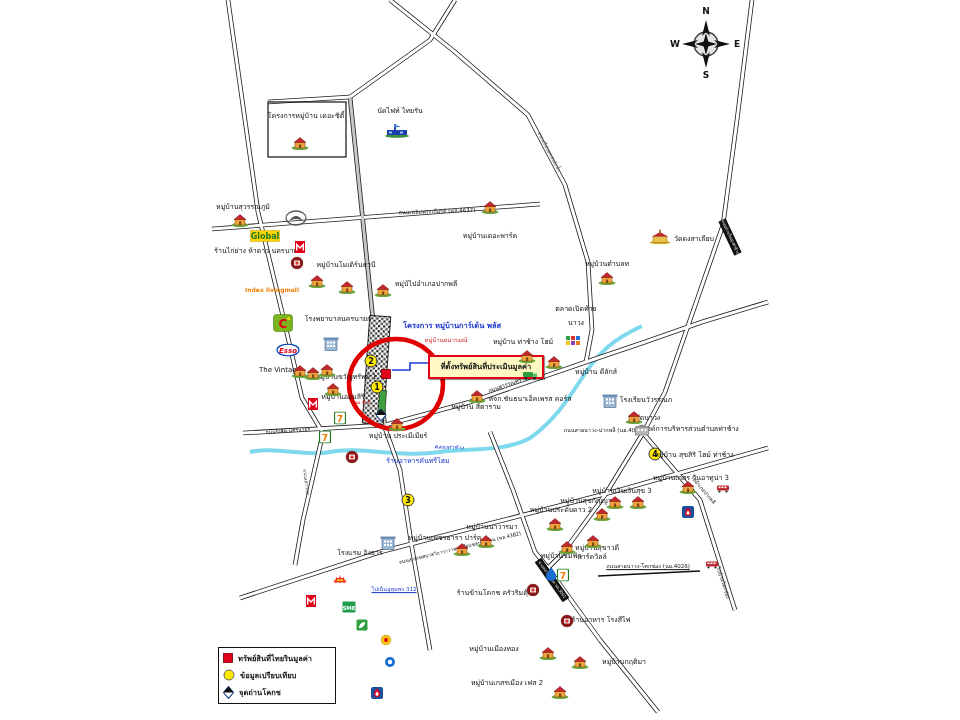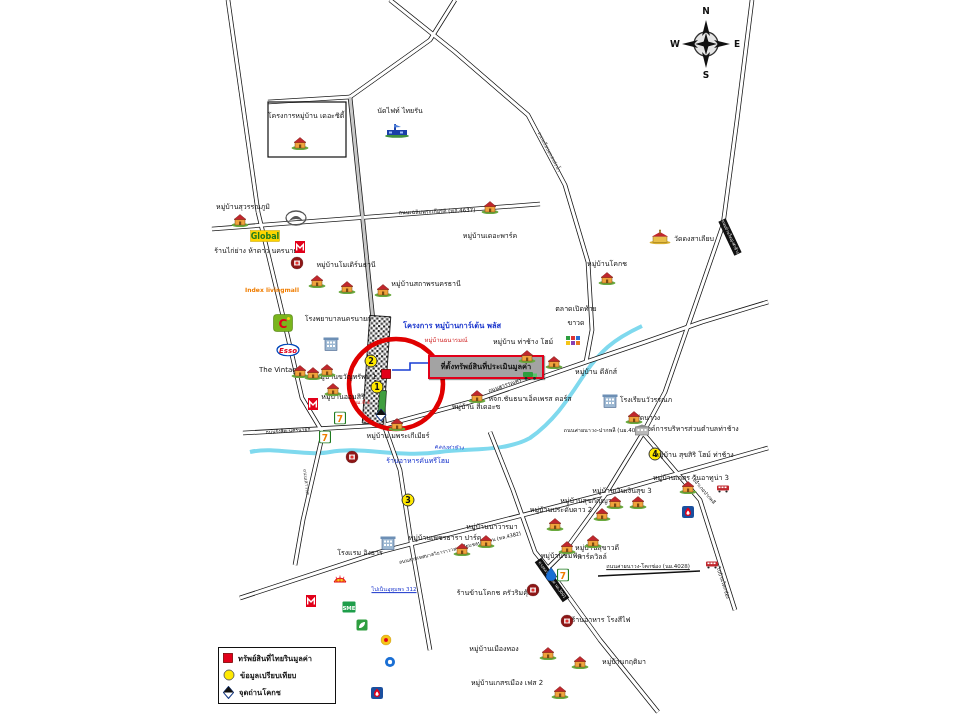--- a/index.html
+++ b/index.html
@@ -15,21 +15,21 @@
   .lbl.gray{color:#444;}
   .lbl.white{color:#fff;}
   .lbl.bold{font-weight:bold;}
   .lbl.underline{text-decoration:underline;}
   .lbl.italic{font-style:italic;}
   .ic{position:absolute;transform:translate(-50%,-50%);line-height:0;}
   .num{position:absolute;transform:translate(-50%,-50%);width:11px;height:11px;
        border-radius:50%;background:#ffe900;border:1px solid #333;
        font-size:8px;font-weight:bold;line-height:11px;text-align:center;color:#111;}
   #propbox{position:absolute;left:428px;top:355px;width:112px;height:20px;
-       background:#a3a3a3;border:2px solid #e2001a;color:#111;font-weight:bold;
+       background:#fef9c3;border:2px solid #e2001a;color:#111;font-weight:bold;
        font-size:7.5px;line-height:20px;text-align:center;white-space:nowrap;
        box-shadow:1px 1px 1px rgba(0,0,0,.4);}
   #legend{position:absolute;left:218px;top:647px;width:118px;height:57px;
        border:1.5px solid #111;background:#fff;display:flex;flex-direction:column;
        justify-content:space-around;padding:2px 4px;box-sizing:border-box;}
   .leg-row{display:flex;align-items:center;gap:5px;}
   .leg-row .lg-label{font-size:7.5px;font-weight:bold;color:#111;white-space:nowrap;}
   #compass{position:absolute;left:672px;top:6px;width:68px;height:72px;}
   #compass .pt{position:absolute;font-size:9px;font-weight:bold;color:#111;
        transform:translate(-50%,-50%);}
@@ -150,35 +150,35 @@
         <polygon points="6,0.5 11.5,7 6,13.5 0.5,7" fill="#fff" stroke="#1a3f8a" stroke-width="1.2"></polygon>
         <polygon points="6,0.5 11.5,7 0.5,7" fill="#111"></polygon>
       </svg></div>
 
   <div class="lbl" style="left:306px;top:117px">โครงการหมู่บ้าน เดอะซิตี้</div>
   <div class="lbl" style="left:400px;top:112px">นัดไฟท์ ไทยรัน</div>
   <div class="lbl" style="left:490px;top:237px">หมู่บ้านเดอะพาร์ค</div>
   <div class="lbl" style="left:243px;top:208px">หมู่บ้านสุวรรณภูมิ</div>
   <div class="lbl" style="left:258px;top:252px">ร้านไก่ย่าง ห้าดาว นครนายก</div>
   <div class="lbl" style="left:346px;top:266px">หมู่บ้านโมเดิร์นธานี</div>
-  <div class="lbl" style="left:426px;top:285px">หมู่บ้านสถาพรนครธานี</div>
+  <div class="lbl" style="left:426px;top:285px">หมู่บ้ไปอำเภอปากพลี</div>
   <div class="lbl" style="left:338px;top:320px">โรงพยาบาลนครนายก</div>
   <div class="lbl" style="left:280px;top:371px">The Vintage</div>
   <div class="lbl" style="left:346px;top:378px">หมู่บ้านขวัญทรัพย์ 1</div>
   <div class="lbl" style="left:343px;top:398px">หมู่บ้านออมสิริ</div>
-  <div class="lbl" style="left:476px;top:408px">หมู่บ้าน สีเดอะซ</div>
-  <div class="lbl" style="left:398px;top:437px">หมู่บ้าน มพระเกีเมียร์</div>
+  <div class="lbl" style="left:476px;top:408px">หมู่บ้าน สีตาราม</div>
+  <div class="lbl" style="left:398px;top:437px">หมู่บ้าน ประเมีเมียร์</div>
   <div class="lbl blue" style="left:418px;top:462px">ร้านอาหารคันทรีโฮม</div>
   <div class="lbl" style="left:576px;top:310px">ตลาดเปิดท้าย</div>
-  <div class="lbl" style="left:576px;top:324px">ขาวด</div>
+  <div class="lbl" style="left:576px;top:324px">นาวง</div>
   <div class="lbl" style="left:523px;top:343px">หมู่บ้าน ท่าช้าง โฮม์</div>
   <div class="lbl" style="left:596px;top:373px">หมู่บ้าน ดีลักส์</div>
   <div class="lbl" style="left:530px;top:400px">หจก.ชันธนาเอ็คเพรส คอร์ส</div>
   <div class="lbl" style="left:694px;top:240px">วัดดงสาเลียบ</div>
-  <div class="lbl" style="left:607px;top:265px">หมู่บ้านโคกช</div>
+  <div class="lbl" style="left:607px;top:265px">หมู่บ้วนตำบลท</div>
   <div class="lbl" style="left:646px;top:401px">โรงเรียนวัวรรณภ</div>
   <div class="lbl" style="left:648px;top:419px">วัดนาวง</div>
   <div class="lbl" style="left:691px;top:430px">องค์การบริหารส่วนตำบลท่าช้าง</div>
   <div class="lbl" style="left:694px;top:456px">หมู่บ้าน สุขสิริ โฮม์ ท่าช้าง</div>
   <div class="lbl" style="left:691px;top:479px">หมู่บ้านเกสร วันอาทูน่า 3</div>
   <div class="lbl" style="left:622px;top:492px">หมู่บ้านเงินเงินสุข 3</div>
   <div class="lbl" style="left:445px;top:539px">หมู่บ้านเพชรธารา ปาร์ค</div>
   <div class="lbl" style="left:492px;top:528px">หมู่บ้านนาวารมา</div>
   <div class="lbl" style="left:561px;top:511px">หมู่บ้านประดับดาว 2</div>
   <div class="lbl" style="left:586px;top:502px">หมู่บ้านสุขกัญญา</div>

